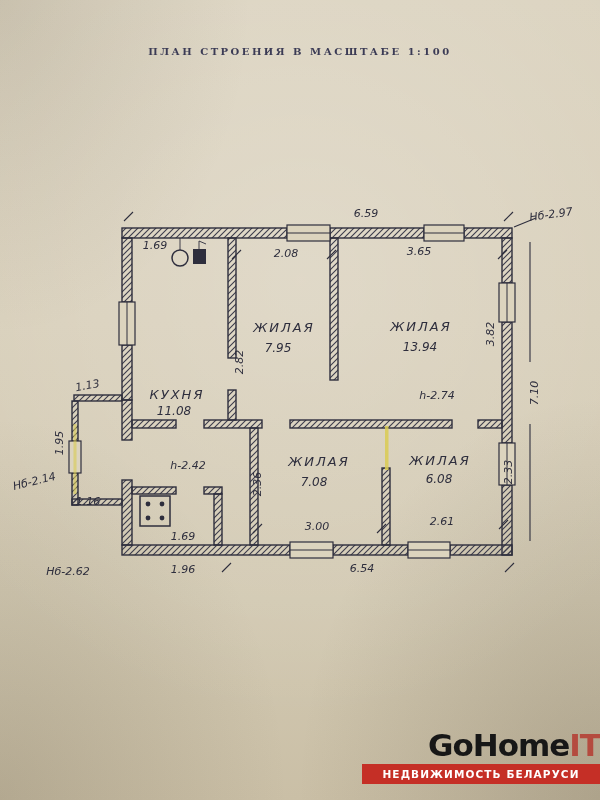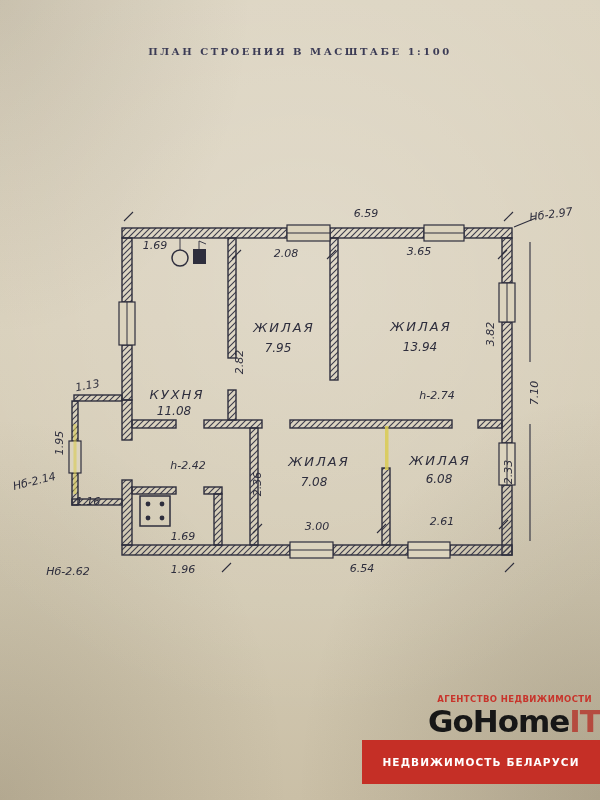--- a/index.html
+++ b/index.html
@@ -28,21 +28,21 @@
   .sym-fill{fill:#2e2e3d;stroke:none;}
   .plan text{fill:#2e2e3d;font-family:"DejaVu Sans",sans-serif;font-style:italic;}
   .plan text.r{font-size:13px;letter-spacing:2px;}
   .plan text.a{font-size:12px;}
   .plan text.d{font-size:11px;}
   .watermark{position:absolute;right:0;bottom:16px;width:238px;text-align:right;}
   .wm-top{color:#c8342b;font-size:8.5px;font-weight:bold;letter-spacing:.4px;margin:0 8px 1px 0;}
   .wm-brand{font-size:31px;font-weight:bold;color:#171717;line-height:1.05;letter-spacing:-1px;white-space:nowrap;}
   .wm-frag{color:#b5342b;opacity:.8;}
   .wm-banner{margin-top:2px;background:#c52f26;color:#ffffff;font-size:10.5px;
-    font-weight:bold;letter-spacing:1.1px;padding:16px 6px;text-align:center;}
+    font-weight:bold;letter-spacing:1.1px;padding:4px 6px;text-align:center;}
 </style>
 </head>
 <body>
 
 <div class="page">
 
   <div class="title">ПЛАН СТРОЕНИЯ В МАСШТАБЕ 1:100</div>
 
   <svg class="plan" width="600" height="800" viewBox="0 0 600 800">
     <defs>
@@ -181,18 +181,17 @@
       <text class="d" x="317" y="530" text-anchor="middle">3.00</text>
       <text class="d" x="442" y="525" text-anchor="middle">2.61</text>
       <text class="d" x="183" y="540" text-anchor="middle">1.69</text>
       <text class="d" x="183" y="573" text-anchor="middle">1.96</text>
       <text class="d" x="362" y="572" text-anchor="middle">6.54</text>
       <text class="d" x="68" y="575" text-anchor="middle">Нб-2.62</text>
     </g>
   </svg>
 
   <div class="watermark">
-    <div class="wm-top">АГЕНТСТВО НЕДВИЖИМОСТИ</div>
     <div class="wm-brand"><span>GoHome</span><span class="wm-frag">IT</span></div>
     <div class="wm-banner">НЕДВИЖИМОСТЬ БЕЛАРУСИ</div>
   </div>
 
 </div>
 
 </body></html>

